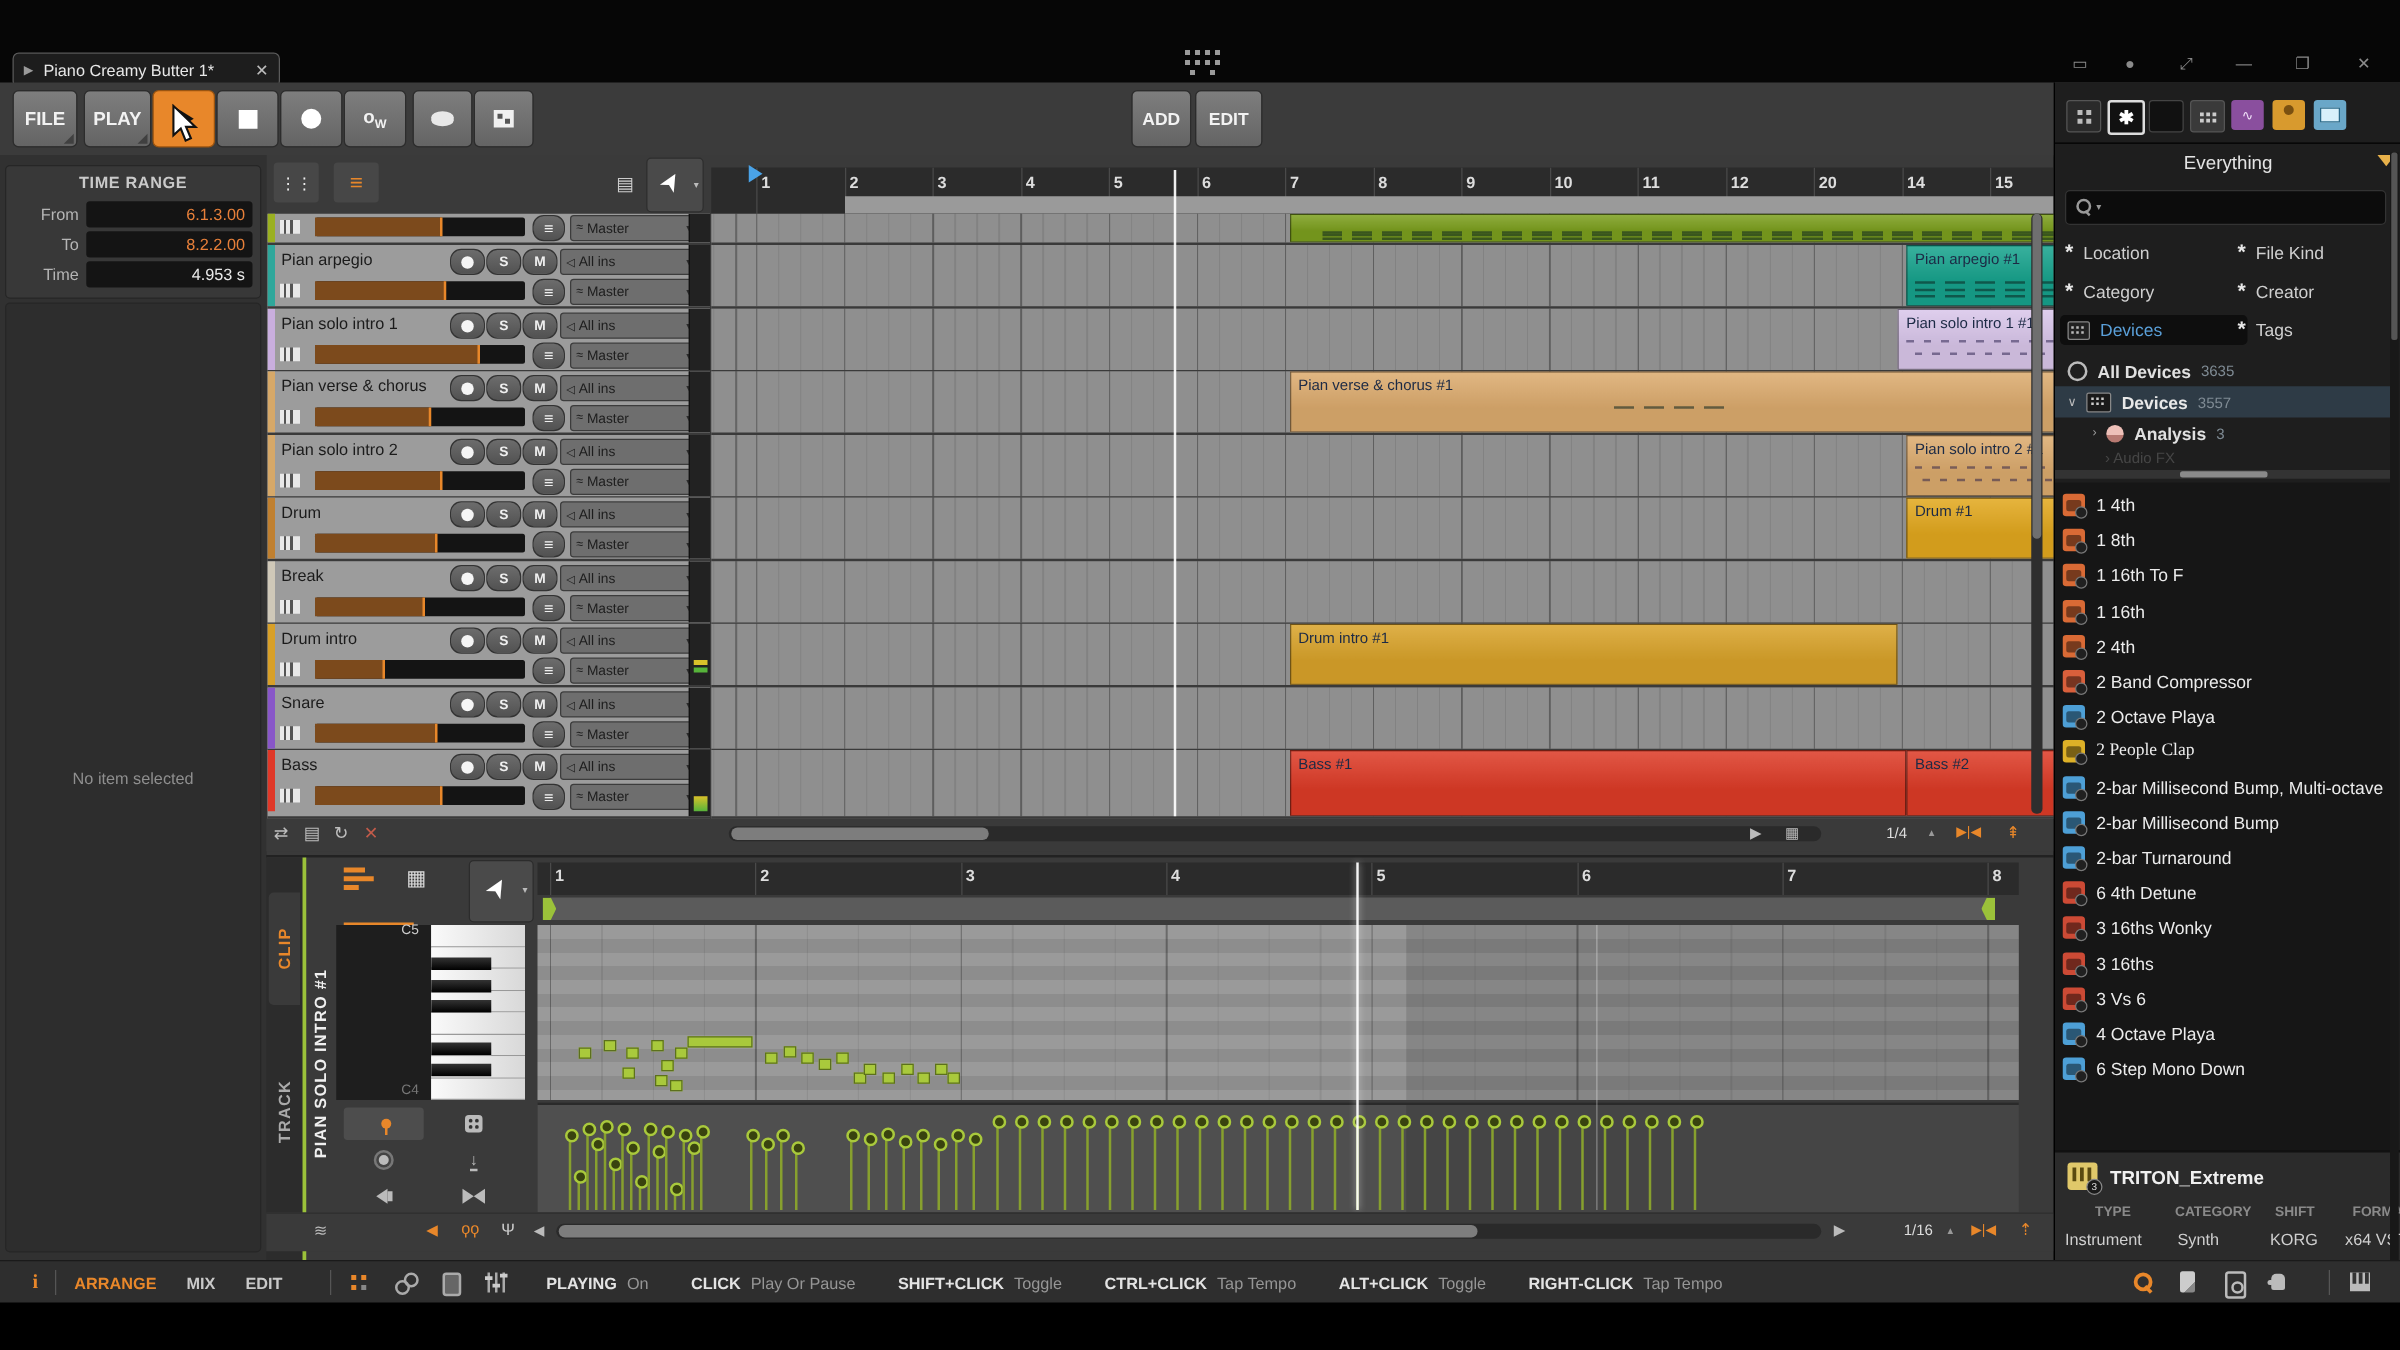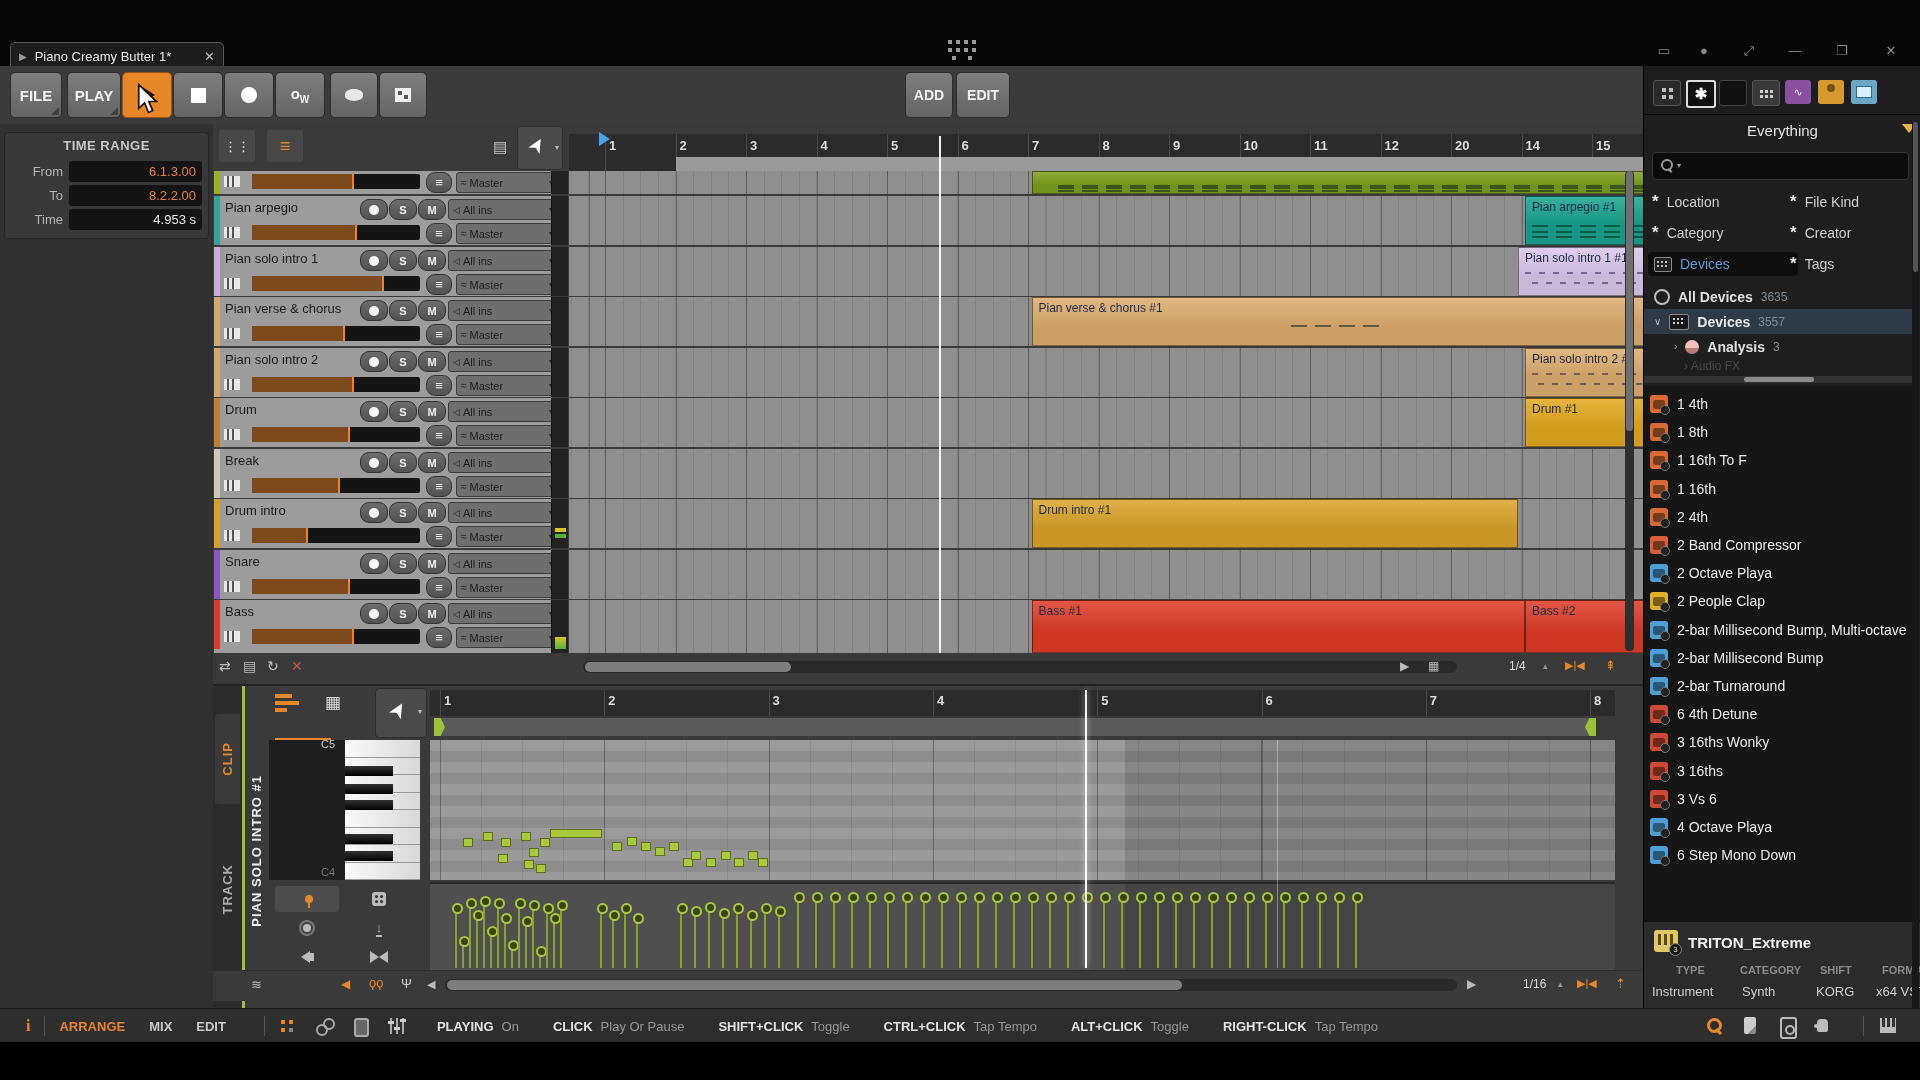--- a/index.html
+++ b/index.html
@@ -170,20 +170,21 @@
       </div>
       <div class="tr-row">
         <span class="lab">To</span>
         <span class="val accent">8.2.2.00</span>
       </div>
       <div class="tr-row" style="padding-bottom:5px;">
         <span class="lab">Time</span>
         <span class="val" style="color:#e8e8e8;">4.953 s</span>
       </div>
     </div>
+    <div id="noitem">No item selected</div>
   </div>
 
   <div class="abs" id="mainarea">
       <div class="abs" style="left: 6px; top: 6px; width: 36px; height: 32px; background: rgb(71, 71, 71); border-radius: 3px; color: rgb(238, 238, 238); font-size: 13px; display: flex; align-items: center; justify-content: center;">⋮⋮</div>
       <div class="abs" style="left: 54px; top: 6px; width: 36px; height: 32px; background: rgb(71, 71, 71); border-radius: 3px; color: rgb(232, 135, 42); font-size: 18px; font-weight: bold; display: flex; align-items: center; justify-content: center;">≡</div>
       <div class="abs" style="left: 274px; top: 10px; width: 26px; height: 26px; color: rgb(204, 204, 204); font-size: 15px; display: flex; align-items: center; justify-content: center;">▤</div>
       <div class="abs" style="left: 304px; top: 2px; width: 44px; height: 42px; background: rgb(74, 74, 74); border: 1px solid rgb(46, 46, 46); border-radius: 4px; color: rgb(255, 255, 255);">
         <div class="abs" style="left: 10px; top: 6px; font-size: 20px; position: absolute; transform: rotate(-60deg);">➤</div>
         <div class="abs" style="right: 3px; top: 16px; font-size: 8px; color: rgb(187, 187, 187); position: absolute;">▾</div>
       </div>
@@ -933,21 +934,21 @@
             <span class="inner"></span>
           </span>
           <span>2 Band Compressor</span>
         </div>
         <div class="preset-row" style="top: 173.2px;">
           <span class="picon" style="background:#4d9fd6;">
             <span class="inner"></span>
           </span>
           <span>2 Octave Playa</span>
         </div>
-        <div class="preset-row" style="top: 201.4px;">
+        <div class="preset-row" style="top: 201.4px; font-family: Liberation Serif, serif;">
           <span class="picon" style="background:#ddb027;">
             <span class="inner"></span>
           </span>
           <span>2 People Clap</span>
         </div>
         <div class="preset-row" style="top: 229.6px;">
           <span class="picon" style="background:#4d9fd6;">
             <span class="inner"></span>
           </span>
           <span>2-bar Millisecond Bump, Multi-octave</span>

